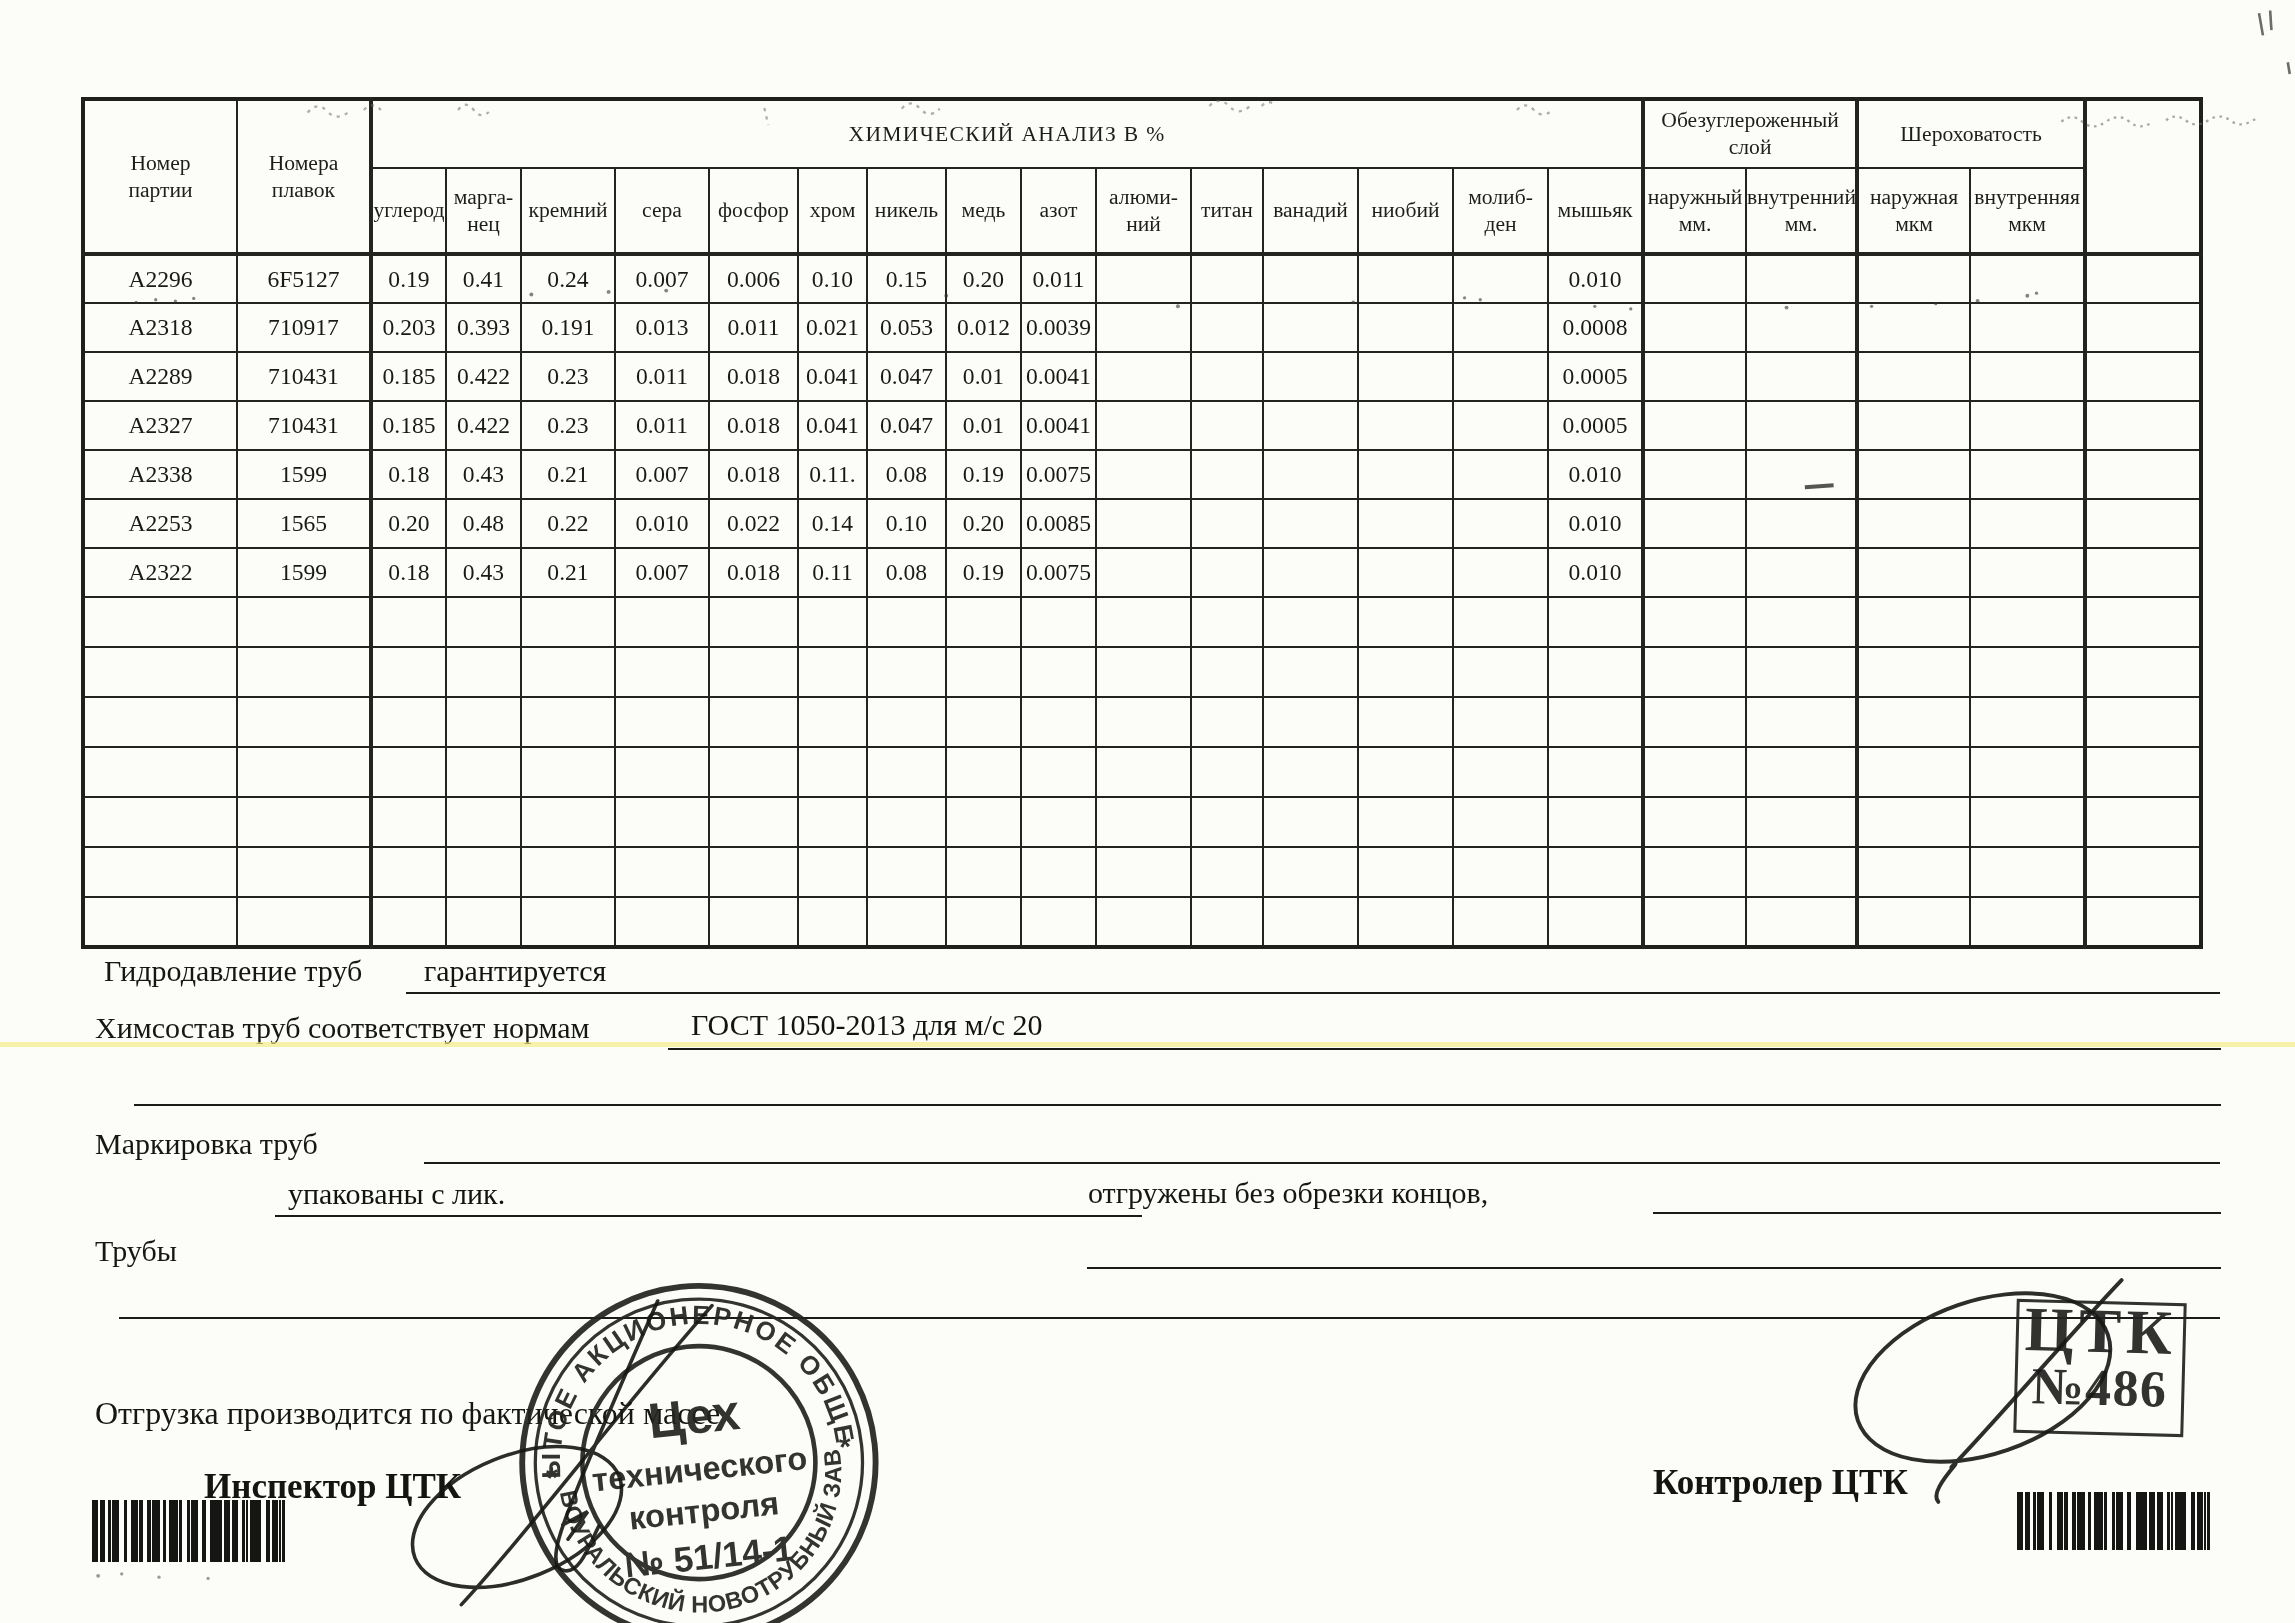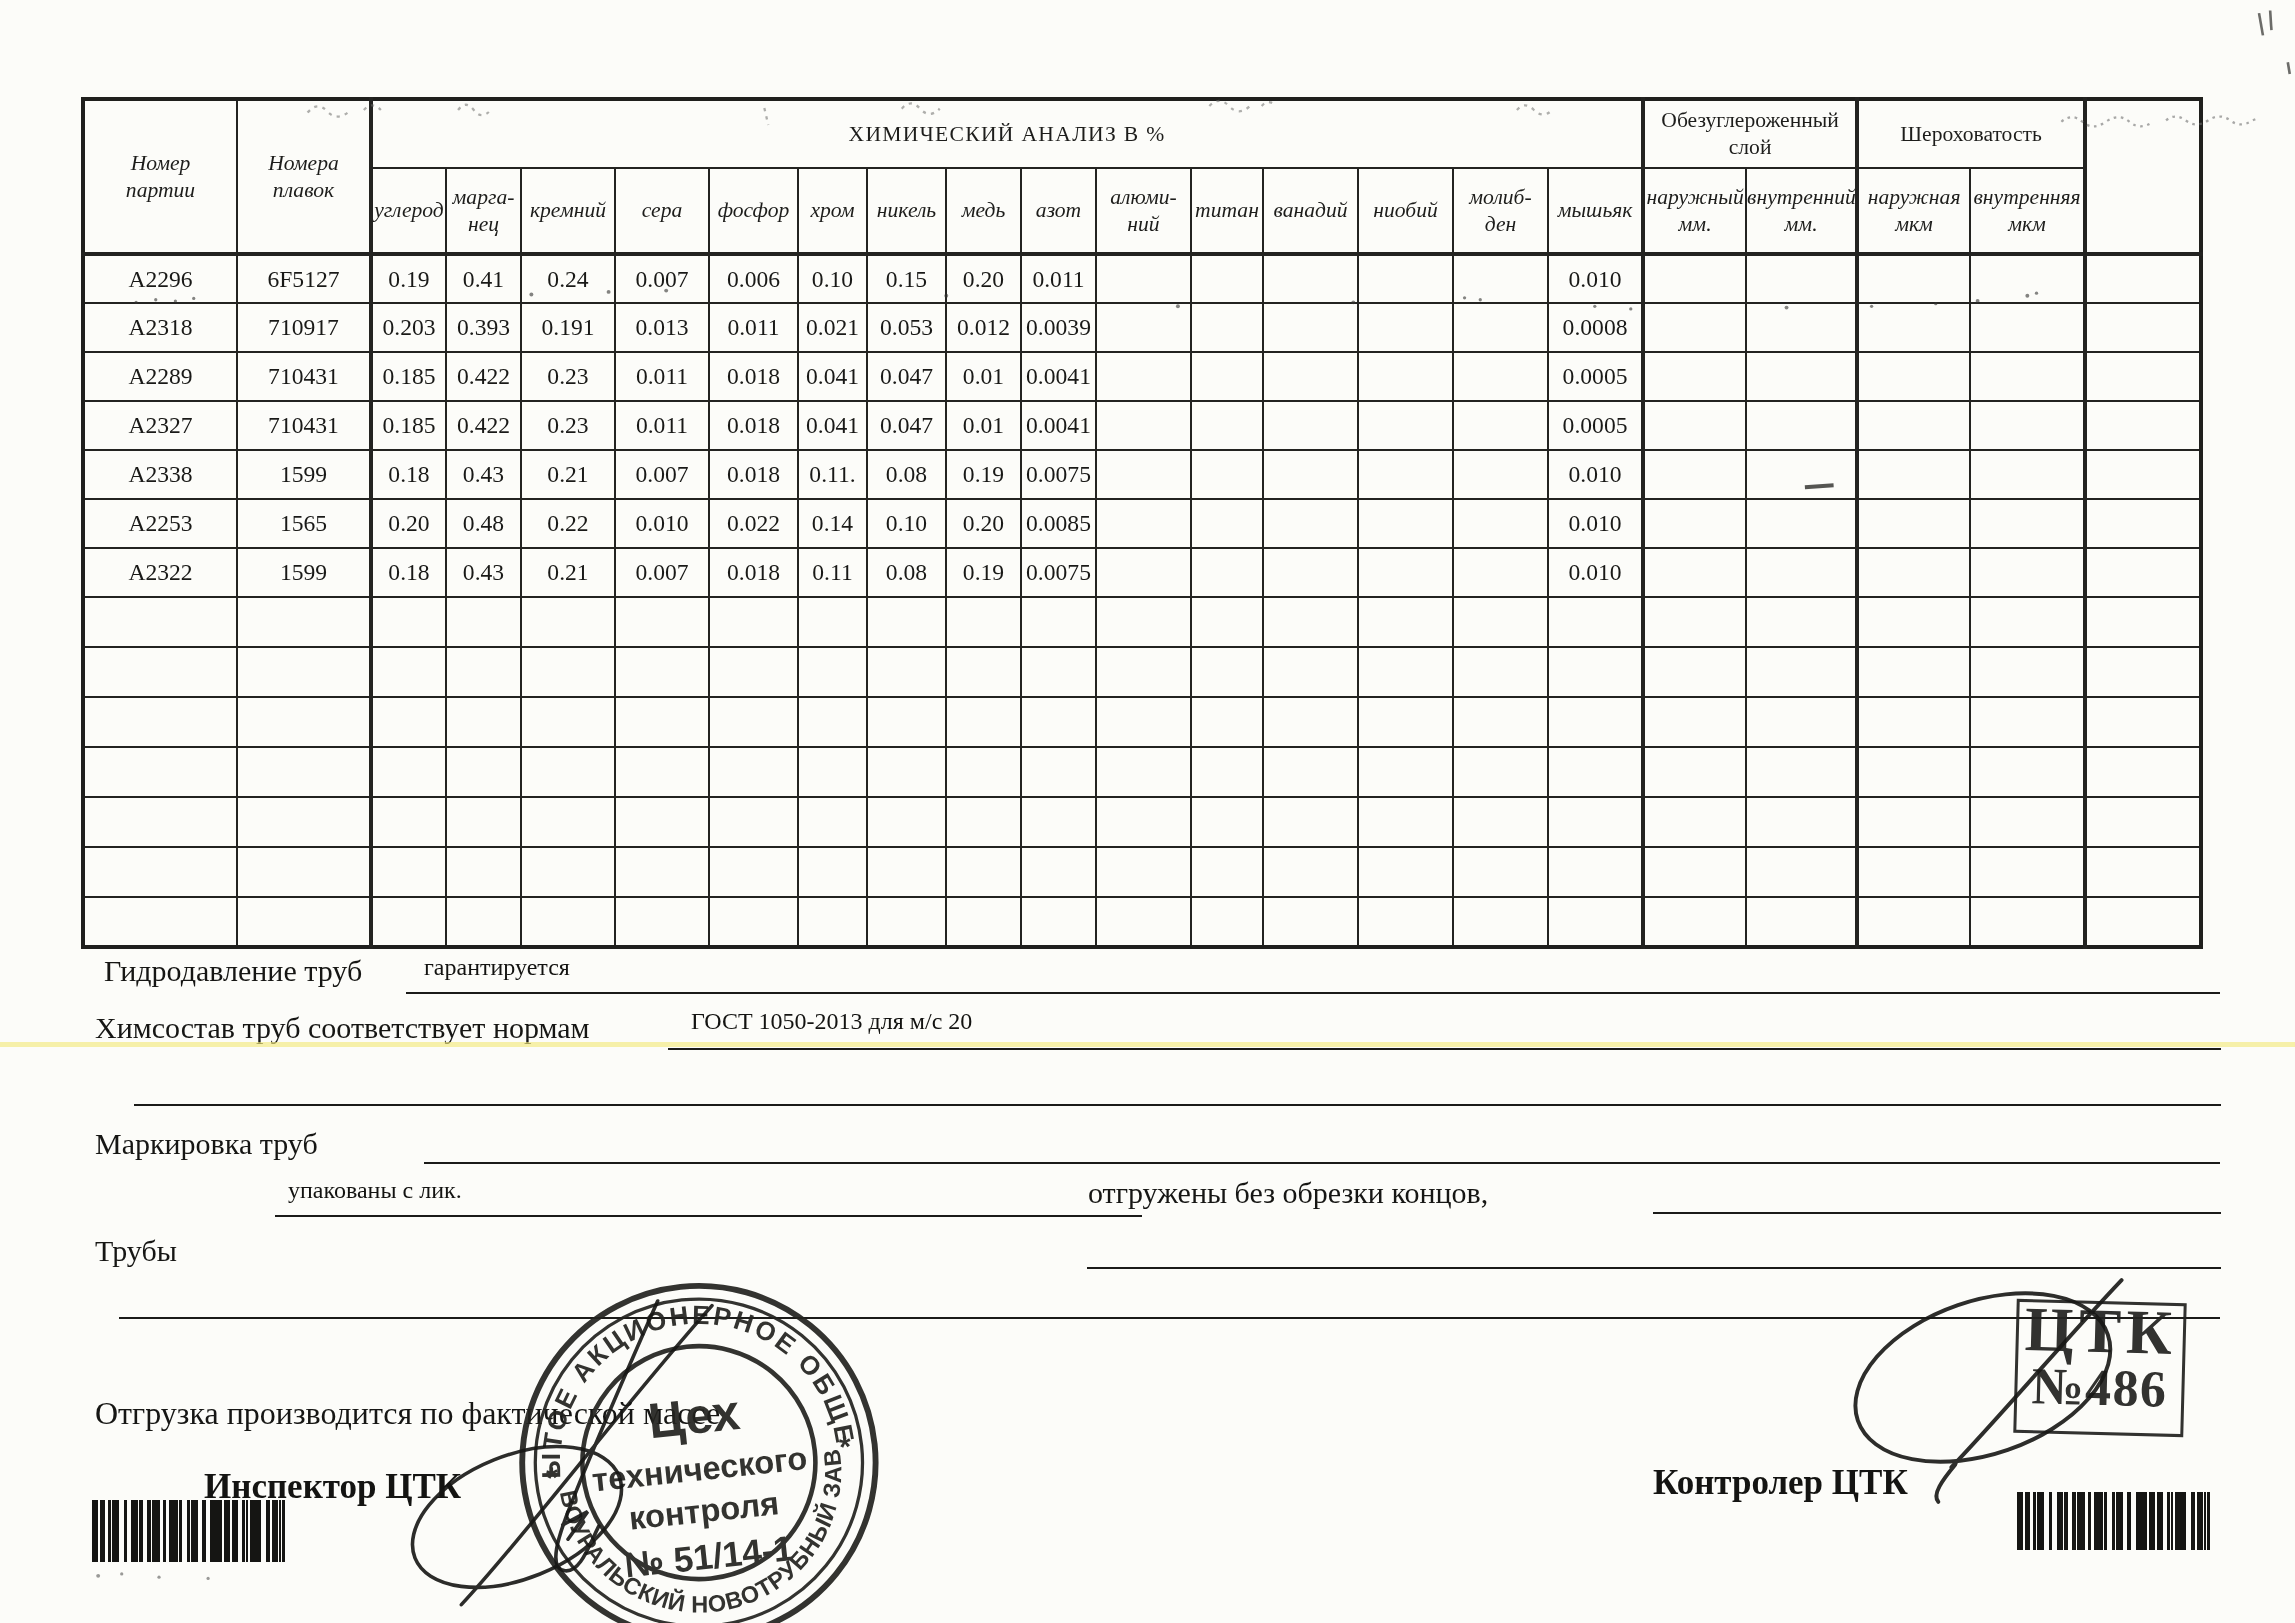--- a/index.html
+++ b/index.html
@@ -24,25 +24,25 @@
   table.cert thead th { font-weight:normal; font-size:21.6px; line-height:1.25; }
   tr.group-row { height:69px; }
   tr.sub-row   { height:86px;margin-top:44px; }
   tr.sub-row th { font-size:20px; }
   th.group-head { font-size:25.5px; letter-spacing:1.3px; }
   th.side-head  { font-size:23.6px; }
   tbody tr { height:49px; }
   tbody tr.empty-row { height:50px; }
   tbody td { font-size:23.6px; border-top-width:2.6px; border-bottom-width:2.6px; color:#191917; }
   .bl { border-left-width:4.6px !important; }
-  .hb { border-bottom-width:4.6px !important;font-style:italic; }
+  .hb { border-bottom-width:4.6px !important; }
   
   .abs { position:absolute; }
   .lbl { font-size:30px; color:#161614; white-space:nowrap; }
-  .val { font-size:24px; color:#131311; white-space:nowrap;text-align:right; }
+  .val { font-size:30px; color:#131311; white-space:nowrap;text-align:right; }
   .uline { height:0; border-bottom:2.6px solid #1b1b19; }
   .uline.thin { border-bottom-width:2px; }
   .sig-label { font-size:35px; font-weight:bold; color:#141412; white-space:nowrap; }
   .hl-yellow { height:4.6px; background:#f2ea7e; opacity:.65; }
   
   .barcode {
     background:
       repeating-linear-gradient(90deg,#151513 0 3.3px,rgba(0,0,0,0) 3.3px 7.9px),
       repeating-linear-gradient(90deg,#151513 0 5.9px,rgba(0,0,0,0) 5.9px 20px),
       repeating-linear-gradient(90deg,#151513 0 2px,rgba(0,0,0,0) 2px 11px);

